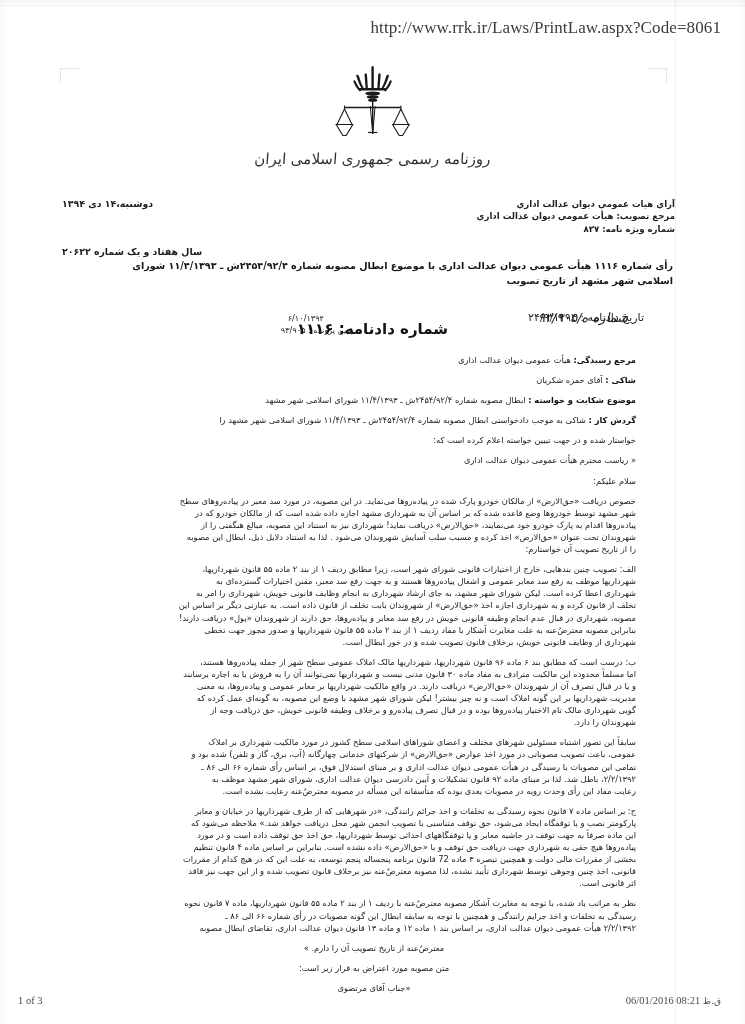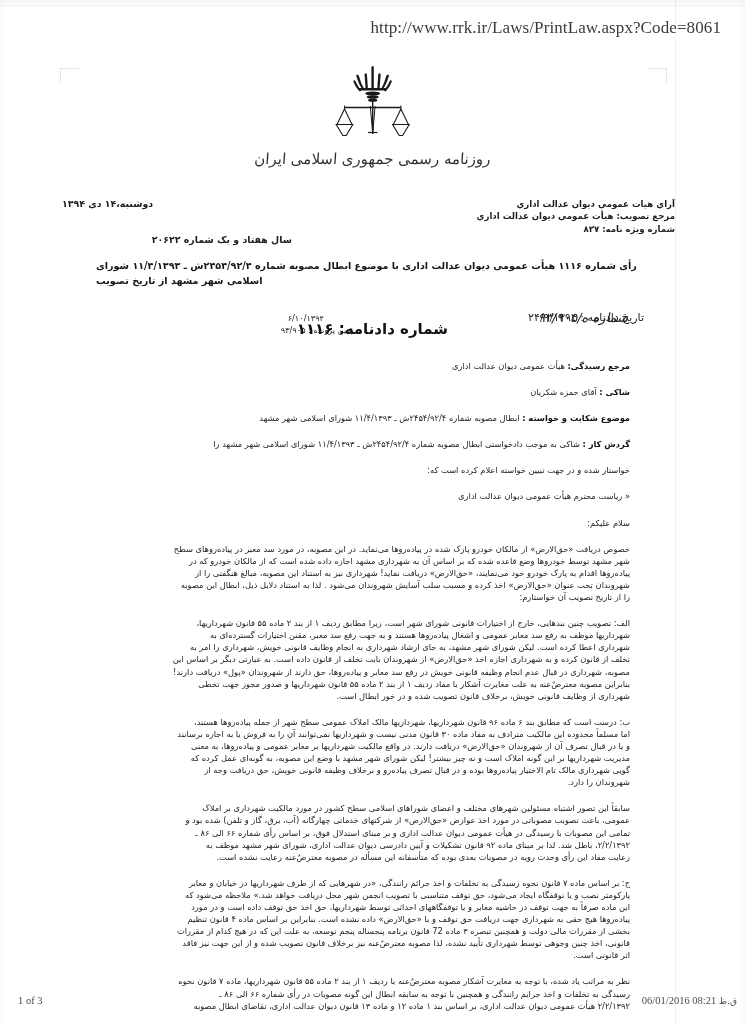--- a/index.html
+++ b/index.html
@@ -55,35 +55,35 @@
   .mi-right{
     position:absolute;right:70px;top:0;
     font-size:8.6px;line-height:12.4px;color:#1e1e1e;font-weight:bold;
   }
   .mi-left{
     position:absolute;left:62px;top:0;text-align:left;
     font-size:9.4px;line-height:12.4px;color:#1e1e1e;font-weight:bold;
     width:230px;
   }
   .mi-left .date-row{text-align:left;padding-right:0;}
-  .mi-left .year-row{margin-top:24px;text-align:right;}
+  .mi-left .year-row{margin-top:36px;text-align:left;}
 
   .mast-title{
     position:absolute;left:96px;right:72px;top:258px;
-    text-align:left;font-size:9.6px;line-height:15px;
+    text-align:right;font-size:9.6px;line-height:15px;
     font-weight:bold;color:#171717;
   }
 
   
   .doc{
     position:absolute;left:104px;width:540px;top:312px;
     font-size:8.3px;line-height:12.1px;color:#232323;
     text-align:justify;
   }
-  .doc .row{display:block;position:relative;margin:14px;}
+  .doc .row{display:block;position:relative;margin:8px;}
   .doc .ln{display:block;}
 
   .hdr-grid{position:relative;height:34px;margin-bottom:1px;}
   .hg-r1{position:absolute;right:16px;top:0;font-size:13px;font-style:italic;}
   .hg-r2{position:absolute;right:0;top:0;font-size:11px;}
   .hg-dadnameh{position:absolute;right:196px;top:10.5px;font-size:15px;font-weight:bold;}
   .hg-kelaseh{position:absolute;right:290px;top:11.5px;font-size:8.2px;}
   .hg-date-left{position:absolute;right:320px;top:0px;font-size:8.2px;}
 
   .lbl{font-weight:bold;color:#111;}
@@ -91,21 +91,21 @@
   .rtl-just{text-align:justify;text-align-last:right;}
   .line-right{text-align:right;}
 
   
   .footer-left{
     position:absolute;left:18px;bottom:18px;
     direction:ltr;font-family:"Liberation Serif","DejaVu Serif",serif;
     font-size:10.5px;color:#4a4a4a;margin-top:28px;
   }
   .footer-right{
-    position:absolute;right:8px;bottom:18px;
+    position:absolute;right:24px;bottom:18px;
     direction:ltr;font-family:"Liberation Serif","DejaVu Serif",serif;
     font-size:10.5px;color:#4a4a4a;white-space:nowrap;margin-top:12px;
   }
   .footer-right .ampm{font-family:"DejaVu Sans",sans-serif;font-size:9px;}
 </style>
 </head>
 <body>
 
 <div class="scan-shade"></div>
 <div class="scan-edge-top"></div>

